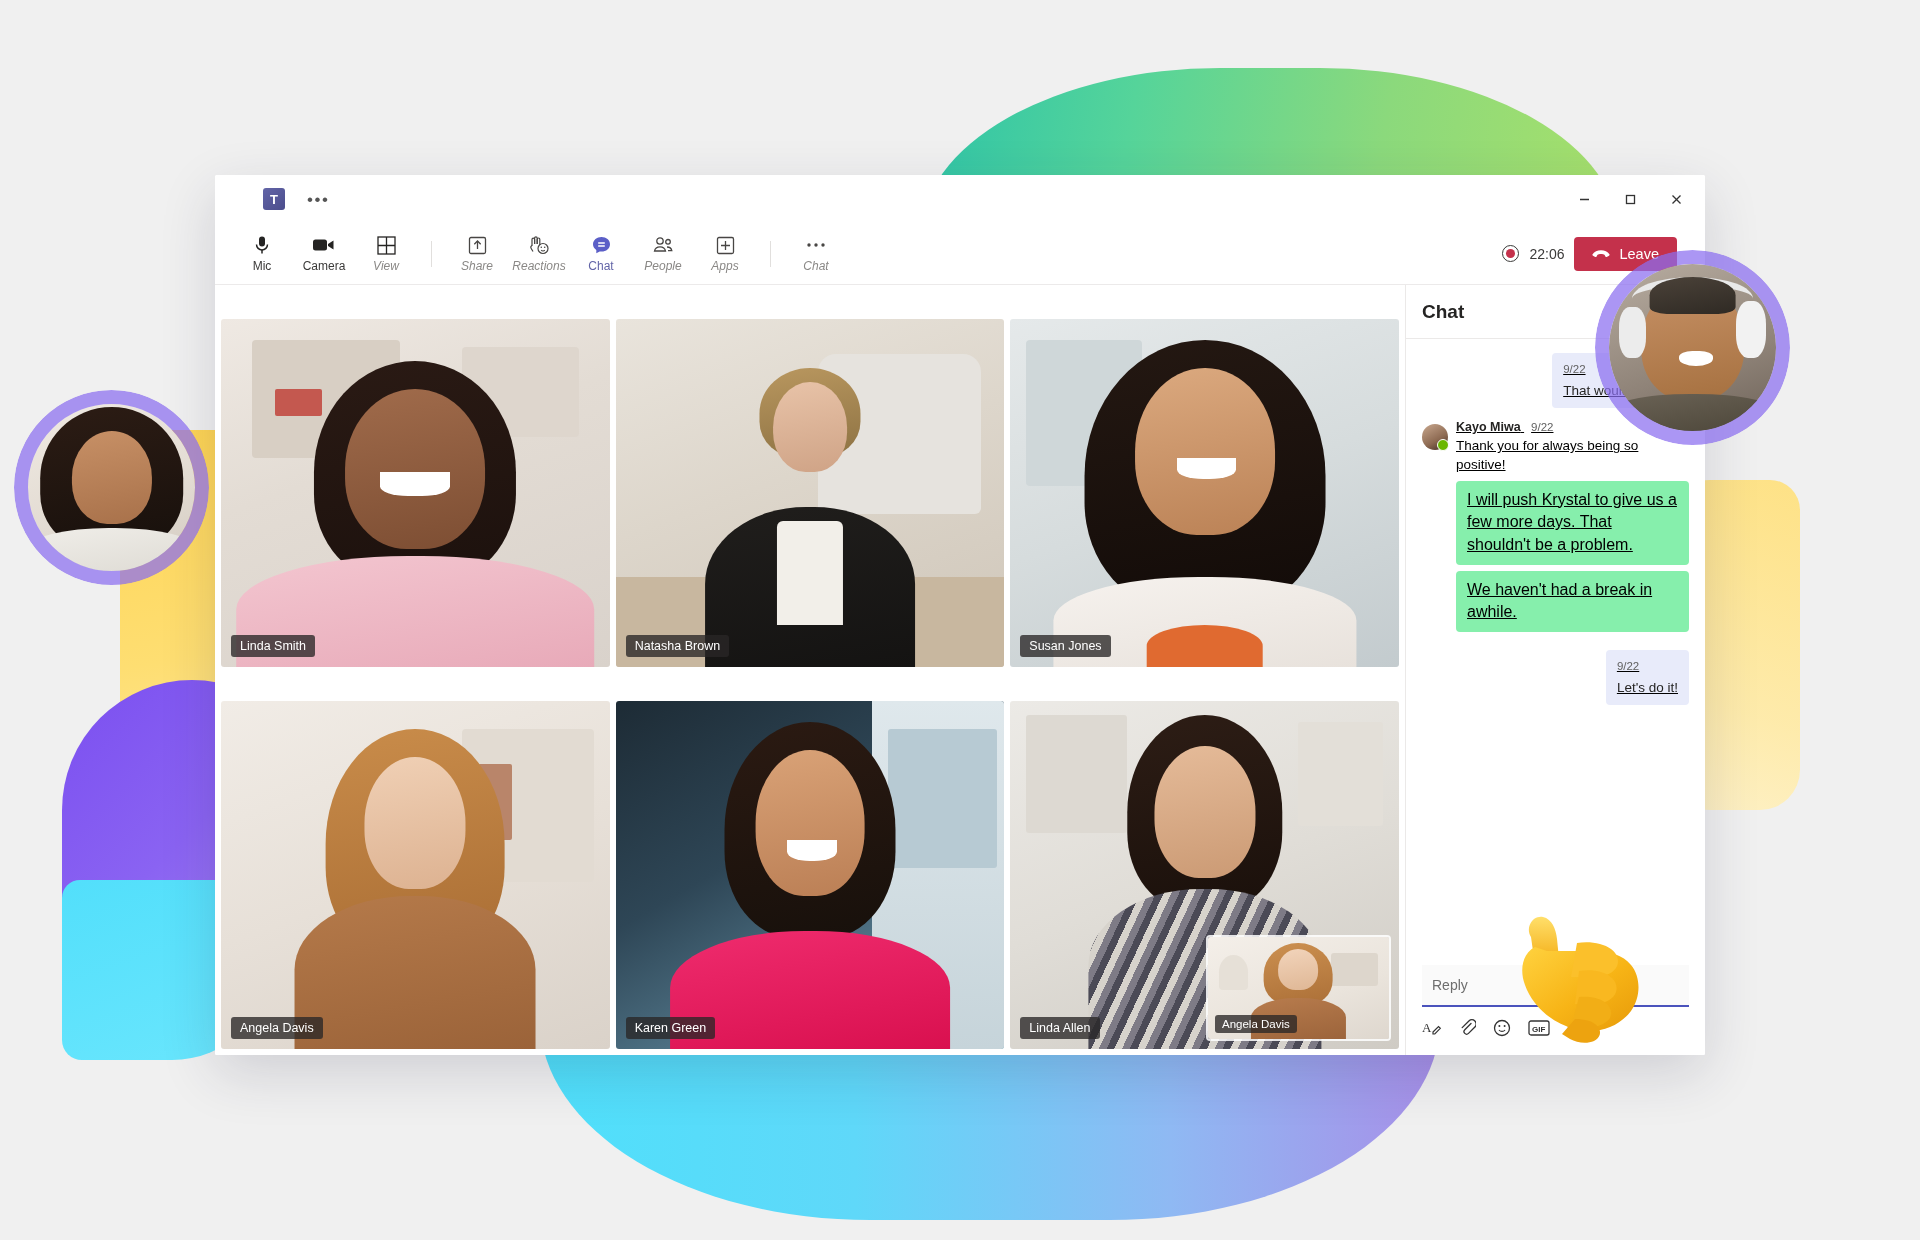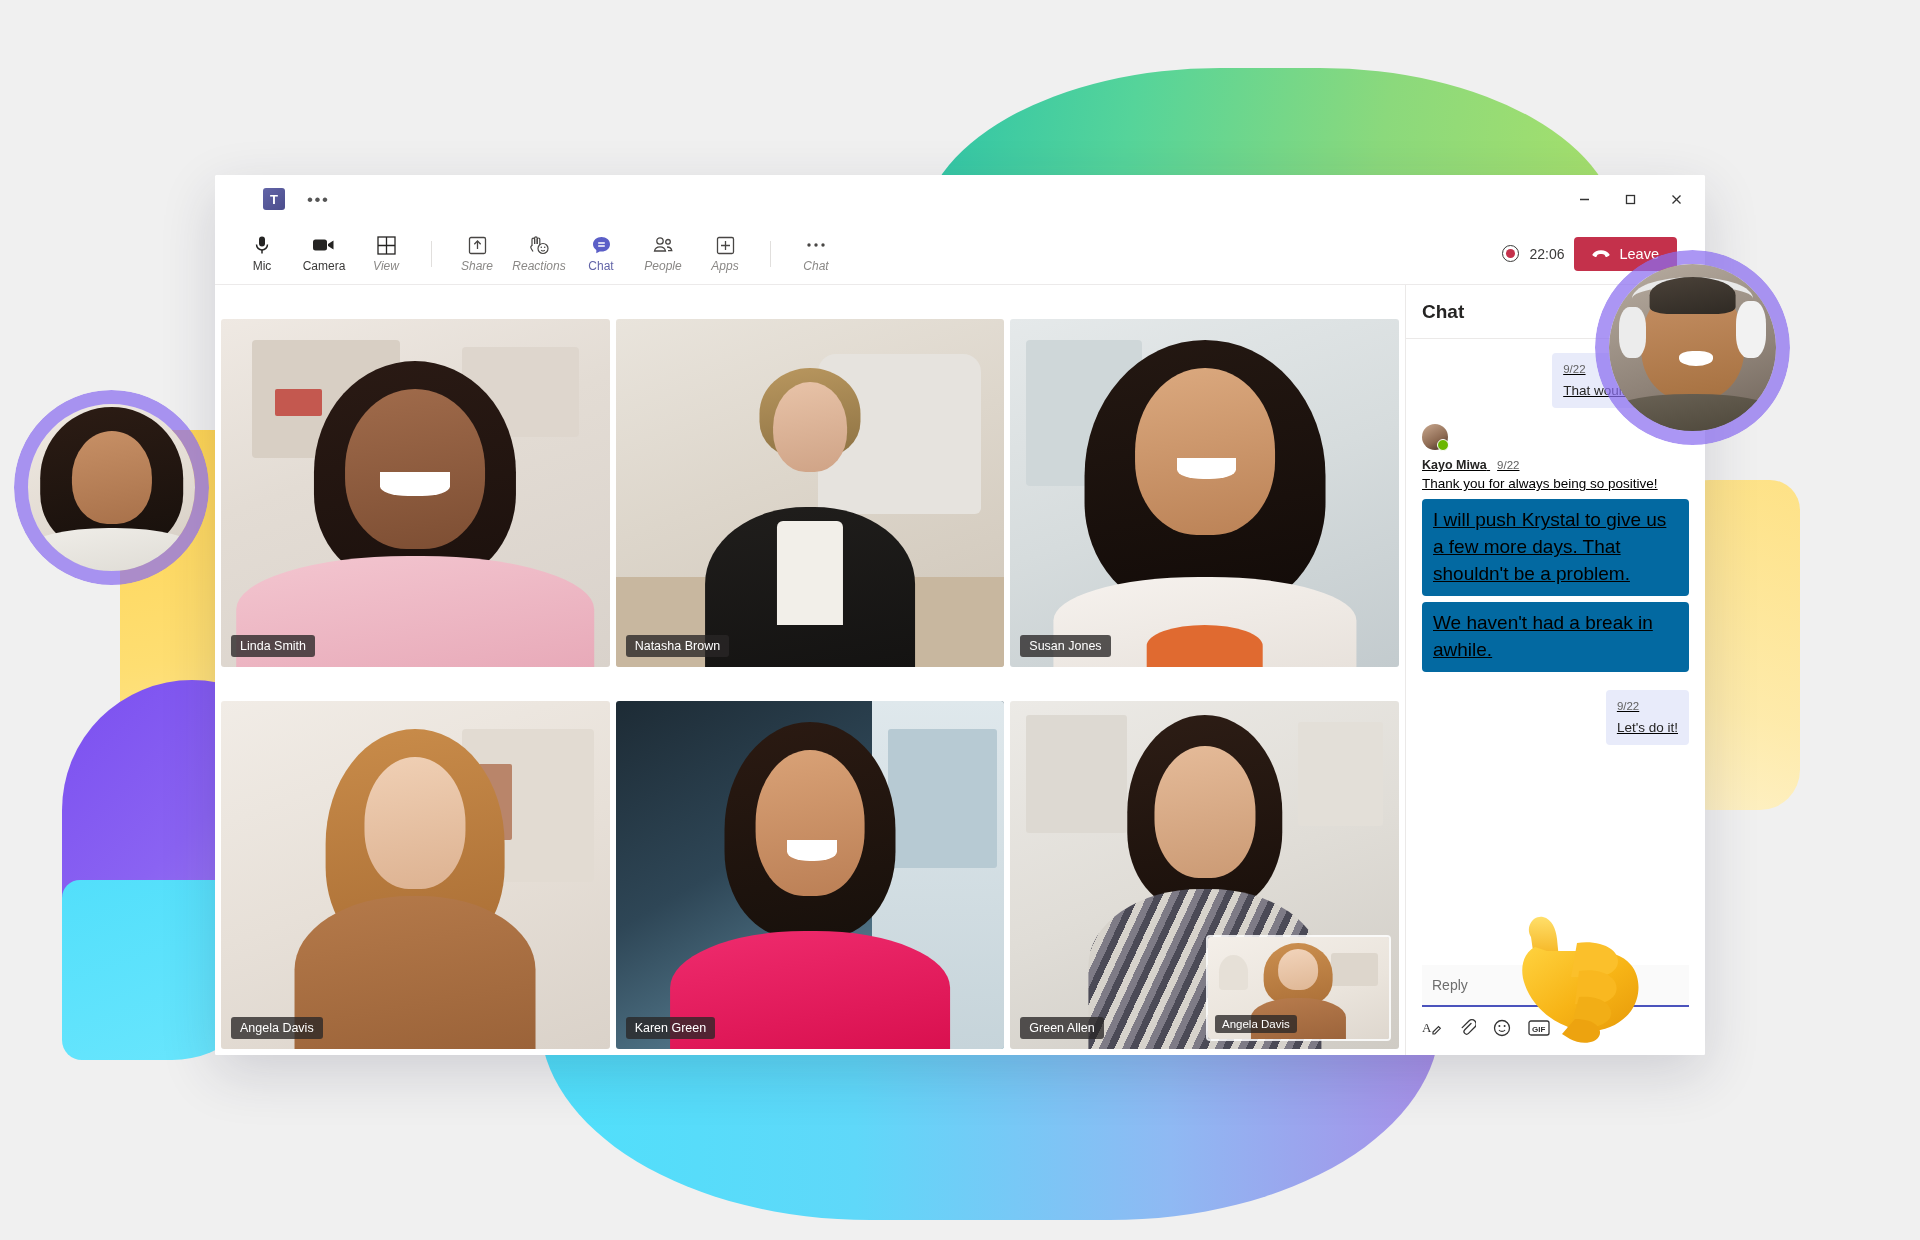--- a/index.html
+++ b/index.html
@@ -156,35 +156,35 @@
   .chat-title { font-size: 19px; font-weight: bold; color: #252423; }
   .chat-head-actions { margin-left: auto; display: flex; align-items: center; gap: 14px; color: #444; }
   .chat-scroll { flex: 1; overflow: hidden; padding: 14px 16px 0 16px; }
   .msg { margin-bottom: 12px; text-decoration: underline; }
   .msg.out { display: flex; flex-direction: column; align-items: flex-end; }
   .bubble-out {
     background: #e8ebfa; border-radius: 4px; padding: 8px 11px;
     font-size: 13.5px; color: #252423; line-height: 1.45; max-width: 215px;
   }
   .bubble-out .ts { font-size: 11.5px; color: #616161; margin-bottom: 3px; }
-  .in-row { display: flex; gap: 8px; align-items: flex-start; flex-direction: column; }
+  .in-row { display: flex; gap: 8px; align-items: flex-start; }
   .avatar-sm {
     width: 26px; height: 26px; border-radius: 50%; position: relative; flex: none;
     background: linear-gradient(150deg, #c9a88f 0%, #8d6a52 60%, #3c2a22 100%);
     margin-top: 4px;
   }
   .avatar-sm::after {
     content: ""; position: absolute; right: -1px; bottom: -1px;
     width: 10px; height: 10px; border-radius: 50%;
     background: #6bb700; border: 1.6px solid #fff;
   }
   .in-head { font-size: 12.5px; color: #252423; margin-bottom: 2px; }
   .in-head b { font-weight: bold; }
   .in-head span { color: #616161; margin-left: 7px; font-size: 11.5px; }
-  .sub-bubble { background: #0369a1; border-radius: 4px; padding: 8px 11px; margin-top: 6px; font-size:19px; line-height:1.42; }
+  .sub-bubble { background: #86efac; border-radius: 4px; padding: 8px 11px; margin-top: 6px; font-size:16px; line-height:1.42; }
 
   .composer { padding: 10px 16px 14px 16px; }
   .reply-box {
     background: #fafafa; border-bottom: 2px solid #4b53bc;
     height: 42px; display: flex; align-items: center; padding: 0 10px;
     font-size: 14px; color: #6e6e6e;
   }
   .composer-icons { display: flex; gap: 17px; margin-top: 12px; color: #424242; align-items: center; }
 
   
@@ -434,21 +434,21 @@
 
         <div class="tile">
           <div class="ph">
             <div class="bg" style="background:linear-gradient(160deg,#eceae6 0%,#e0ddd7 50%,#cfcbc4 100%)"></div>
             <div style="position:absolute;left:4%;top:4%;width:26%;height:34%;background:#ddd9d2;border-radius:3px;"></div>
             <div style="position:absolute;right:4%;top:6%;width:22%;height:30%;background:#e3dfd8;border-radius:3px;"></div>
             <div class="hair" style="top:4%;width:40%;height:56%;background:linear-gradient(170deg,#2d1d15 0%,#1a100b 100%)"></div>
             <div class="person" style="top:13%;width:26%;height:38%;background:linear-gradient(170deg,#e5bb99 0%,#cb9a74 100%)"></div>
             <div class="torso" style="width:60%;height:46%;background:repeating-linear-gradient(115deg,#4b4a56 0 7px,#d7d3cc 7px 14px,#7e7b86 14px 21px)"></div>
           </div>
-          <div class="name-chip">Green Allen</div>
+          <div class="name-chip">Linda Allen</div>
 
           <div class="pip">
             <div class="ph">
               <div class="bg" style="background:linear-gradient(160deg,#f4efe9 0%,#eae4dc 60%,#ded7ce 100%)"></div>
               <div style="position:absolute;left:6%;top:18%;width:16%;height:34%;background:#e6e0d7;border-radius:50% 50% 4px 4px;"></div>
               <div style="position:absolute;right:6%;top:16%;width:26%;height:32%;background:#ddd6cc;border-radius:3px;"></div>
               <div class="hair" style="top:6%;width:38%;height:62%;background:linear-gradient(170deg,#cc9050 0%,#ab6f37 100%)"></div>
               <div class="person" style="top:12%;width:22%;height:40%;background:linear-gradient(170deg,#f2d4bb 0%,#dfb795 100%)"></div>
               <div class="torso" style="width:52%;height:40%;background:linear-gradient(170deg,#b87c4d 0%,#9c643b 100%)"></div>
             </div>

